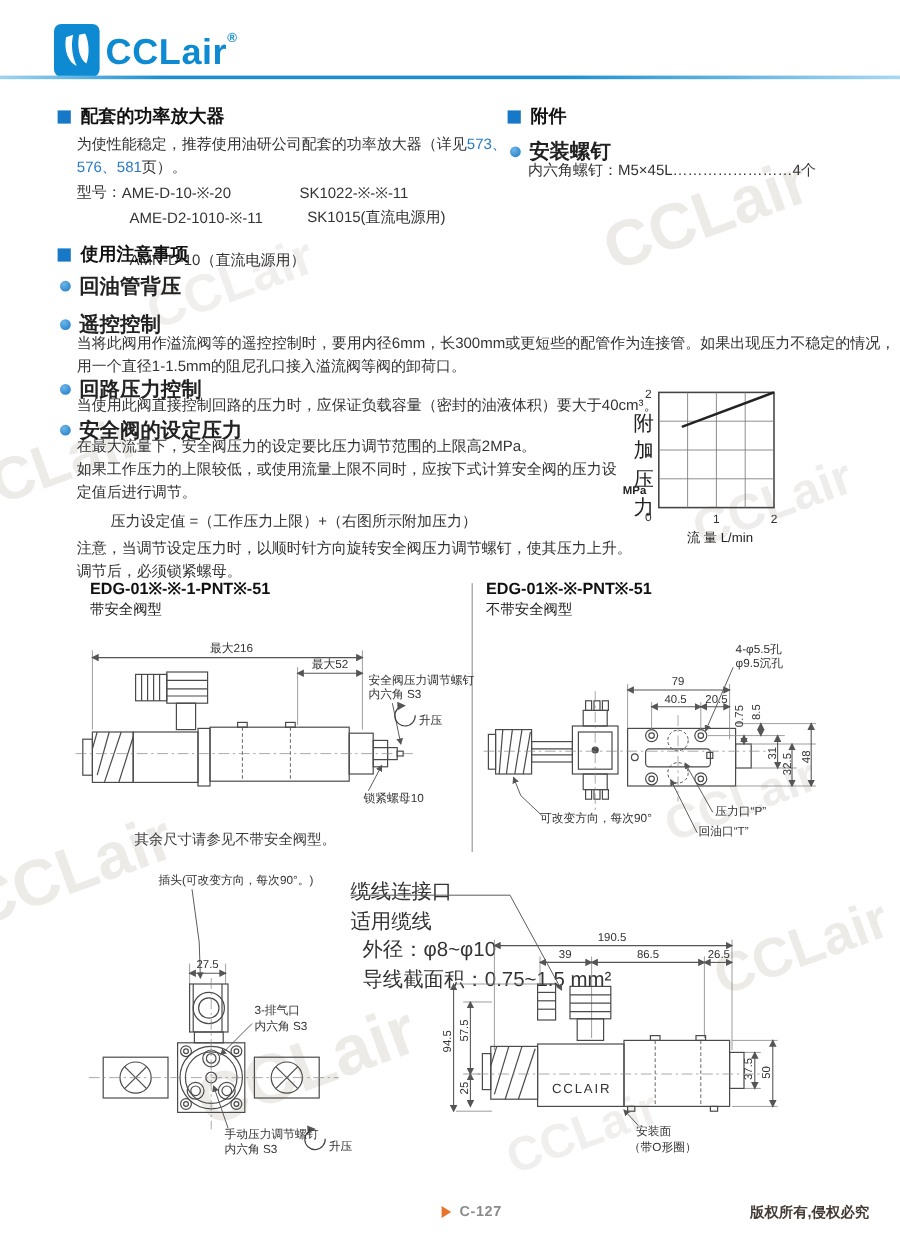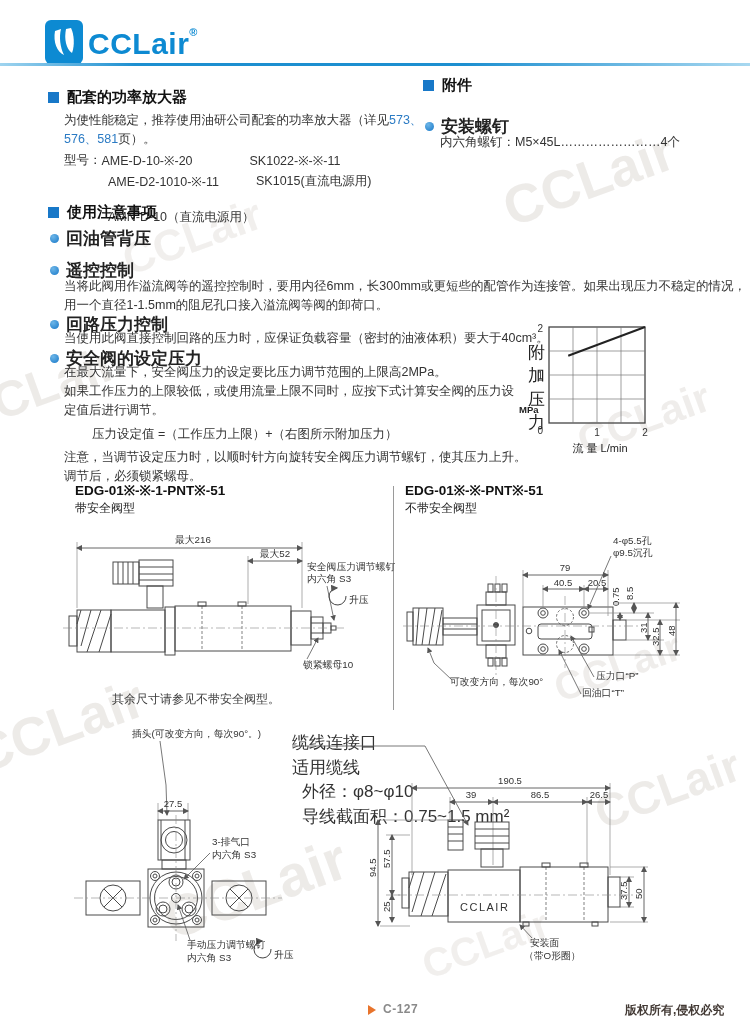--- a/index.html
+++ b/index.html
@@ -90,21 +90,21 @@
     </div>
     <div class="model-row" style="padding-left:44px;margin-top:4px">
       <span style="width:148px">AME-D2-1010-※-11</span>
       <span>SK1015(直流电源用)</span>
     </div>
     <div class="model-row" style="padding-left:44px;margin-top:19px">
       <span>AMN-D-10（直流电源用）</span>
     </div>
   </div>
 
-  <div class="abs sec-title" style="left:423px;top:76px">
+  <div class="abs sec-title" style="left:423px;top:88px">
     <span class="sq"></span>
     <span>附件</span>
   </div>
   <div class="abs bullet-line" style="left:425px;top:115px">
     <span class="dot"></span>
     <span>安装螺钉</span>
   </div>
   <div class="abs body-t" style="left:440px;top:133px">内六角螺钉：M5×45L……………………4个</div>
 
   <div class="abs sec-title" style="left:48px;top:203px">

